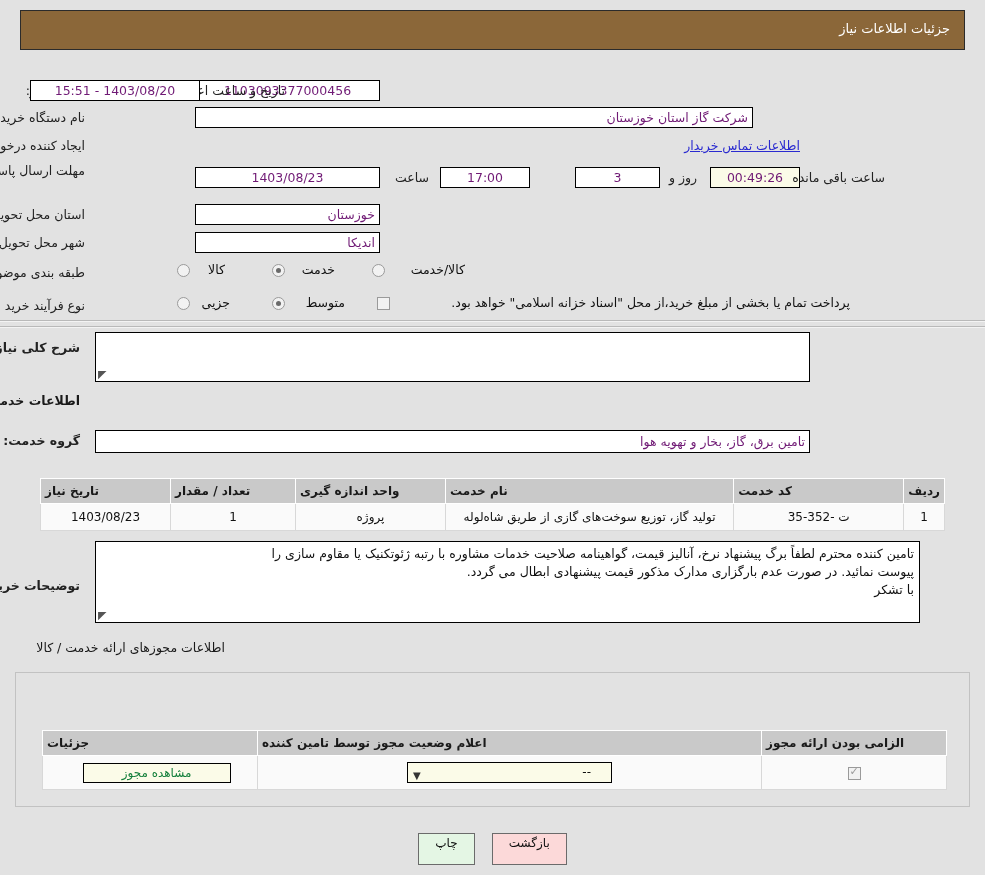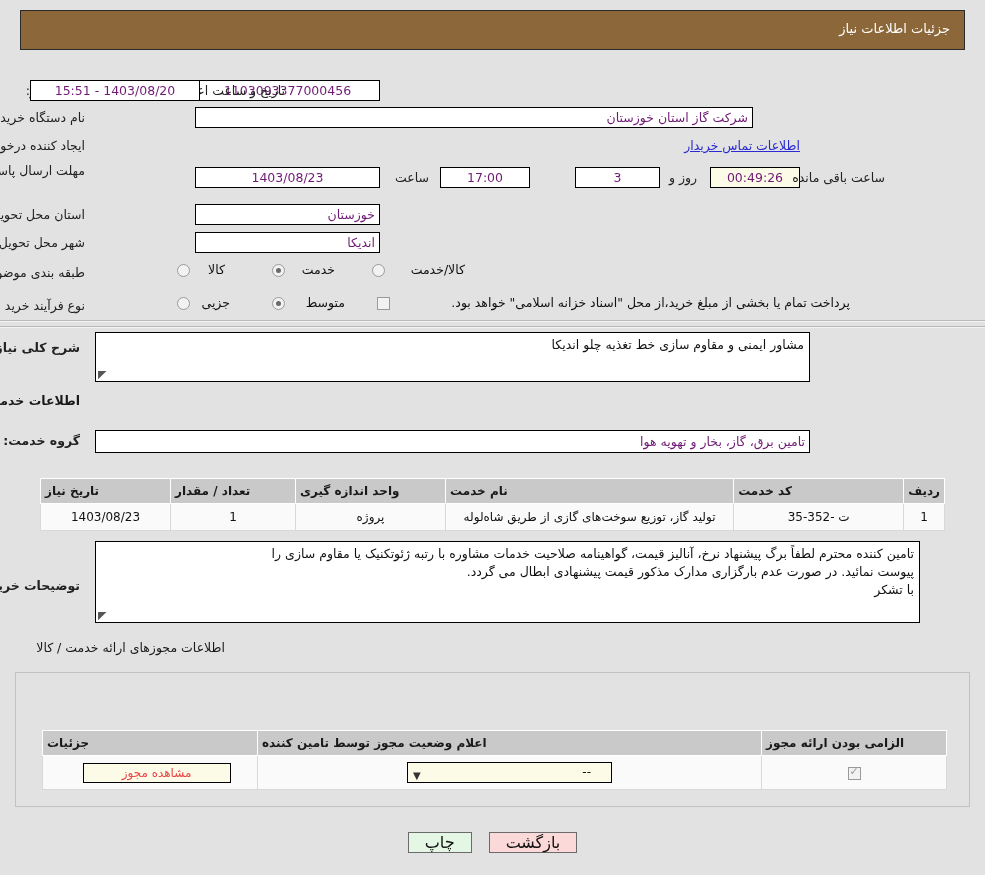--- a/index.html
+++ b/index.html
@@ -224,38 +224,38 @@
     color: #333;
   }
   .btn-view {
     display: inline-block;
     width: 148px; height: 20px;
     background: #fbfbe8;
     border: 1px solid #000;
     font-size: 12px;
     line-height: 18px;
     text-align: center;
-    color: #ef4444;
+    color: #15803d;
     cursor: pointer;
     margin-left: 13px;
   }
 
   
   .foot {
     position: absolute;
     left: 0; top: 832px;
     width: 985px;
     text-align: center;
     z-index: 4;
   }
   .fbtn {
     display: inline-block;
-    height: 21px;
+    height: 32px;
     line-height: 19px;
-    font-size: 16px;
+    font-size: 12px;
     padding: 0 16px;
     border: 1px solid #6b6b6b;
     margin: 0 6px;
     cursor: pointer;
     color: #111;
   }
   .fbtn.print { background: #e4f6e4; }
   .fbtn.back  { background: #fcd9d9; }
 
   .sec-title {
@@ -327,21 +327,20 @@
   <div class="radio-lbl" style="right:640px; top:295px;">متوسط</div>
 
   <div class="chk" style="right:595px; top:297px;"></div>
   <div class="radio-lbl" style="right:135px; top:295px;">پرداخت تمام یا بخشی از مبلغ خرید،از محل "اسناد خزانه اسلامی" خواهد بود.</div>
 
   <div class="hr" style="top:320px;"></div>
   <div class="hr" style="top:326px;"></div>
 
   <div class="lbl bold" style="right:905px; top:340px;">شرح کلی نیاز:</div>
   <div class="ta" style="right:175px; top:332px; width:715px; height:50px;">
-    <span>مشاور ایمنی و مقاوم سازی خط تغذیه چلو اندیکا</span>
     <span class="grip">◥</span>
   </div>
 
   <div class="sec-title" style="right:905px; top:393px;">اطلاعات خدمات مورد نیاز</div>
 
   <div class="lbl bold" style="right:905px; top:433px;">گروه خدمت:</div>
   <div class="fld rt" style="right:175px; top:430px; width:715px; height:23px; line-height:21px;">تامین برق، گاز، بخار و تهویه هوا</div>
 
   <table class="grid" id="items-table" style="right:40px; top:478px; width:905px;">
     <thead>

